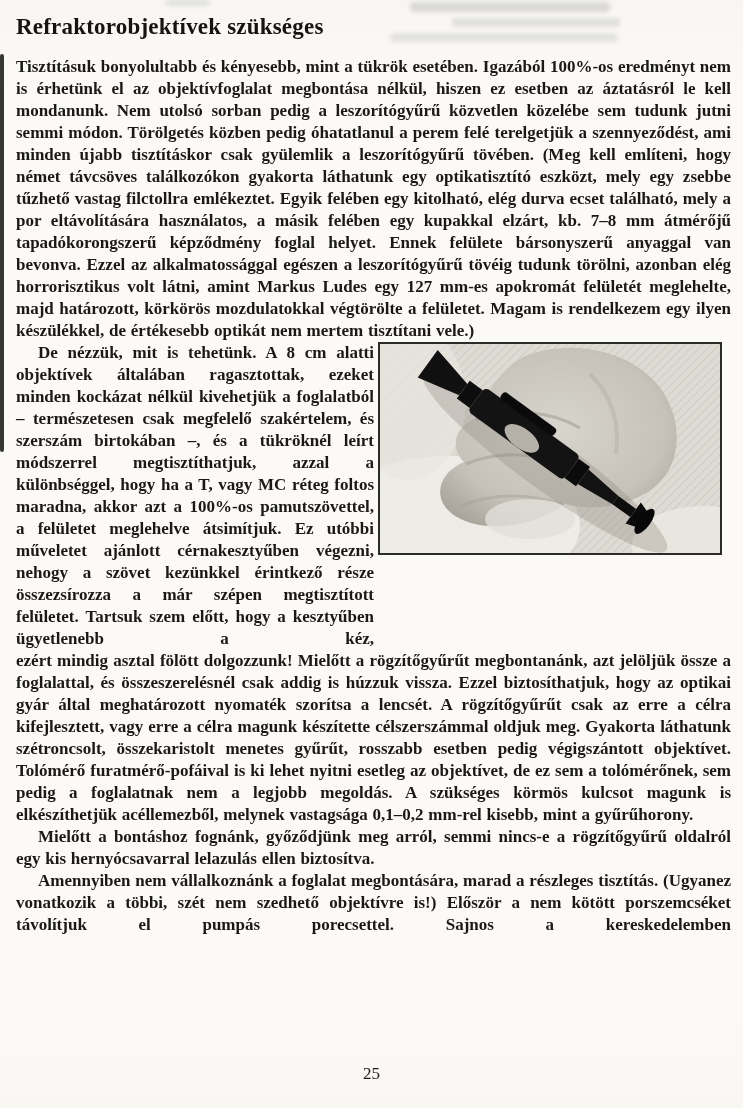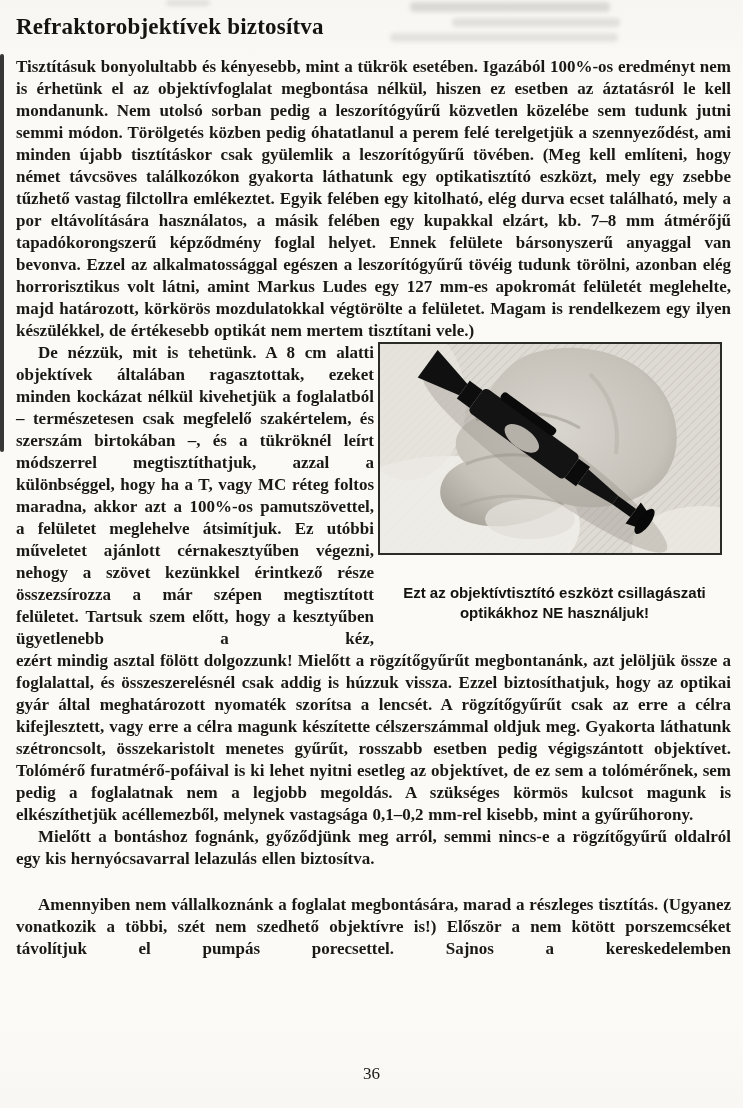--- a/index.html
+++ b/index.html
@@ -30,21 +30,21 @@
   .title {
     font-size:23px; font-weight:bold; letter-spacing:.2px;
     color:#151411; margin-bottom:16px;
   }
   .para {
     font-size:17px; line-height:22px; text-align:justify;
     word-spacing:.5px;
     font-weight:bold;
   }
   .indent { text-indent:22px; }
-  .justify-last { text-align-last:justify;margin-top:24px; }
+  .justify-last { text-align-last:justify; }
 
   .two-col { display:flex; gap:4px; align-items:flex-start; }
   .col-text { width:358px; flex:0 0 358px; }
   .col-text .para { text-align-last:justify; word-spacing:1px; }
 
   .figure { flex:1; }
   .photo {
     width:344px; height:213px;
     border:2px solid #2b2b28;
     background:#dedbd4;
@@ -68,21 +68,21 @@
 <div class="page">
 
   <div class="edge-mark"></div>
   <div class="ghost ghost1"></div>
   <div class="ghost ghost2"></div>
   <div class="ghost ghost3"></div>
   <div class="ghost ghost4"></div>
 
   <div class="content">
 
-    <h1 class="title">Refraktorobjektívek biztosítva</h1>
+    <h1 class="title">Refraktorobjektívek szükséges</h1>
 
     <p class="para">Tisztításuk bonyolultabb és kényesebb, mint a tükrök esetében. Igazából 100%-os eredményt nem is érhetünk el az objektívfoglalat megbontása nélkül, hiszen ez esetben az áztatásról le kell mondanunk. Nem utolsó sorban pedig a leszorítógyűrű közvetlen közelébe sem tudunk jutni semmi módon. Törölgetés közben pedig óhatatlanul a perem felé terelgetjük a szennyeződést, ami minden újabb tisztításkor csak gyülemlik a leszorítógyűrű tövében. (Meg kell említeni, hogy német távcsöves találkozókon gyakorta láthatunk egy optikatisztító eszközt, mely egy zsebbe tűzhető vastag filctollra emlékeztet. Egyik felében egy kitolható, elég durva ecset található, mely a por eltávolítására használatos, a másik felében egy kupakkal elzárt, kb. 7–8 mm átmérőjű tapadókorongszerű képződmény foglal helyet. Ennek felülete bársonyszerű anyaggal van bevonva. Ezzel az alkalmatossággal egészen a leszorítógyűrű tövéig tudunk törölni, azonban elég horrorisztikus volt látni, amint Markus Ludes egy 127 mm-es apokromát felületét meglehelte, majd határozott, körkörös mozdulatokkal végtörölte a felületet. Magam is rendelkezem egy ilyen készülékkel, de értékesebb optikát nem mertem tisztítani vele.)</p>
 
     <div class="two-col">
       <div class="col-text">
         <p class="para indent">De nézzük, mit is tehetünk. A 8 cm alatti objektívek általában ragasztottak, ezeket minden kockázat nélkül kivehetjük a foglalatból – természetesen csak megfelelő szakértelem, és szerszám birtokában –, és a tükröknél leírt módszerrel megtisztíthatjuk, azzal a különbséggel, hogy ha a T, vagy MC réteg foltos maradna, akkor azt a 100%-os pamutszövettel, a felületet meglehelve átsimítjuk. Ez utóbbi műveletet ajánlott cérnakesztyűben végezni, nehogy a szövet kezünkkel érintkező része összezsírozza a már szépen megtisztított felületet. Tartsuk szem előtt, hogy a kesztyűben ügyetlenebb a kéz,</p>
       </div>
 
       <div class="figure">
         <div class="photo">
@@ -123,25 +123,24 @@
               <rect x="98" y="82" width="66" height="9" rx="4" fill="#0a0a0a"></rect>
               <ellipse cx="140" cy="110" rx="20" ry="10" fill="#b5b1a9"></ellipse>
               <rect x="198" y="93" width="14" height="24" fill="#0b0b0b"></rect>
               <path d="M212,96 L252,100 L252,110 L212,114 Z" fill="#121212"></path>
               <rect x="252" y="100" width="22" height="10" fill="#0d0d0d"></rect>
               <path d="M274,92 L286,96 L286,114 L274,118 Z" fill="#0a0a0a"></path>
               <ellipse cx="288" cy="105" rx="6" ry="15" fill="#080808"></ellipse>
             </g>
           </svg>
         </div>
-        <div class="caption">Ezt az objektívtisztító eszközt csillagászati optikákhoz NE használjuk!</div>
       </div>
     </div>
 
     <p class="para">ezért mindig asztal fölött dolgozzunk! Mielőtt a rögzítőgyűrűt megbontanánk, azt jelöljük össze a foglalattal, és összeszerelésnél csak addig is húzzuk vissza. Ezzel biztosíthatjuk, hogy az optikai gyár által meghatározott nyomaték szorítsa a lencsét. A rögzítőgyűrűt csak az erre a célra kifejlesztett, vagy erre a célra magunk készítette célszerszámmal oldjuk meg. Gyakorta láthatunk szétroncsolt, összekaristolt menetes gyűrűt, rosszabb esetben pedig végigszántott objektívet. Tolómérő furatmérő-pofáival is ki lehet nyitni esetleg az objektívet, de ez sem a tolómérőnek, sem pedig a foglalatnak nem a legjobb megoldás. A szükséges körmös kulcsot magunk is elkészíthetjük acéllemezből, melynek vastagsága 0,1–0,2 mm-rel kisebb, mint a gyűrűhorony.</p>
     <p class="para indent">Mielőtt a bontáshoz fognánk, győződjünk meg arról, semmi nincs-e a rögzítőgyűrű oldalról egy kis hernyócsavarral lelazulás ellen biztosítva.</p>
     <p class="para indent justify-last">Amennyiben nem vállalkoznánk a foglalat megbontására, marad a részleges tisztítás. (Ugyanez vonatkozik a többi, szét nem szedhető objektívre is!) Először a nem kötött porszemcséket távolítjuk el pumpás porecsettel. Sajnos a kereskedelemben</p>
 
   </div>
 
-  <div class="page-number">36</div>
+  <div class="page-number">25</div>
 
 </div>
 
 </body></html>

